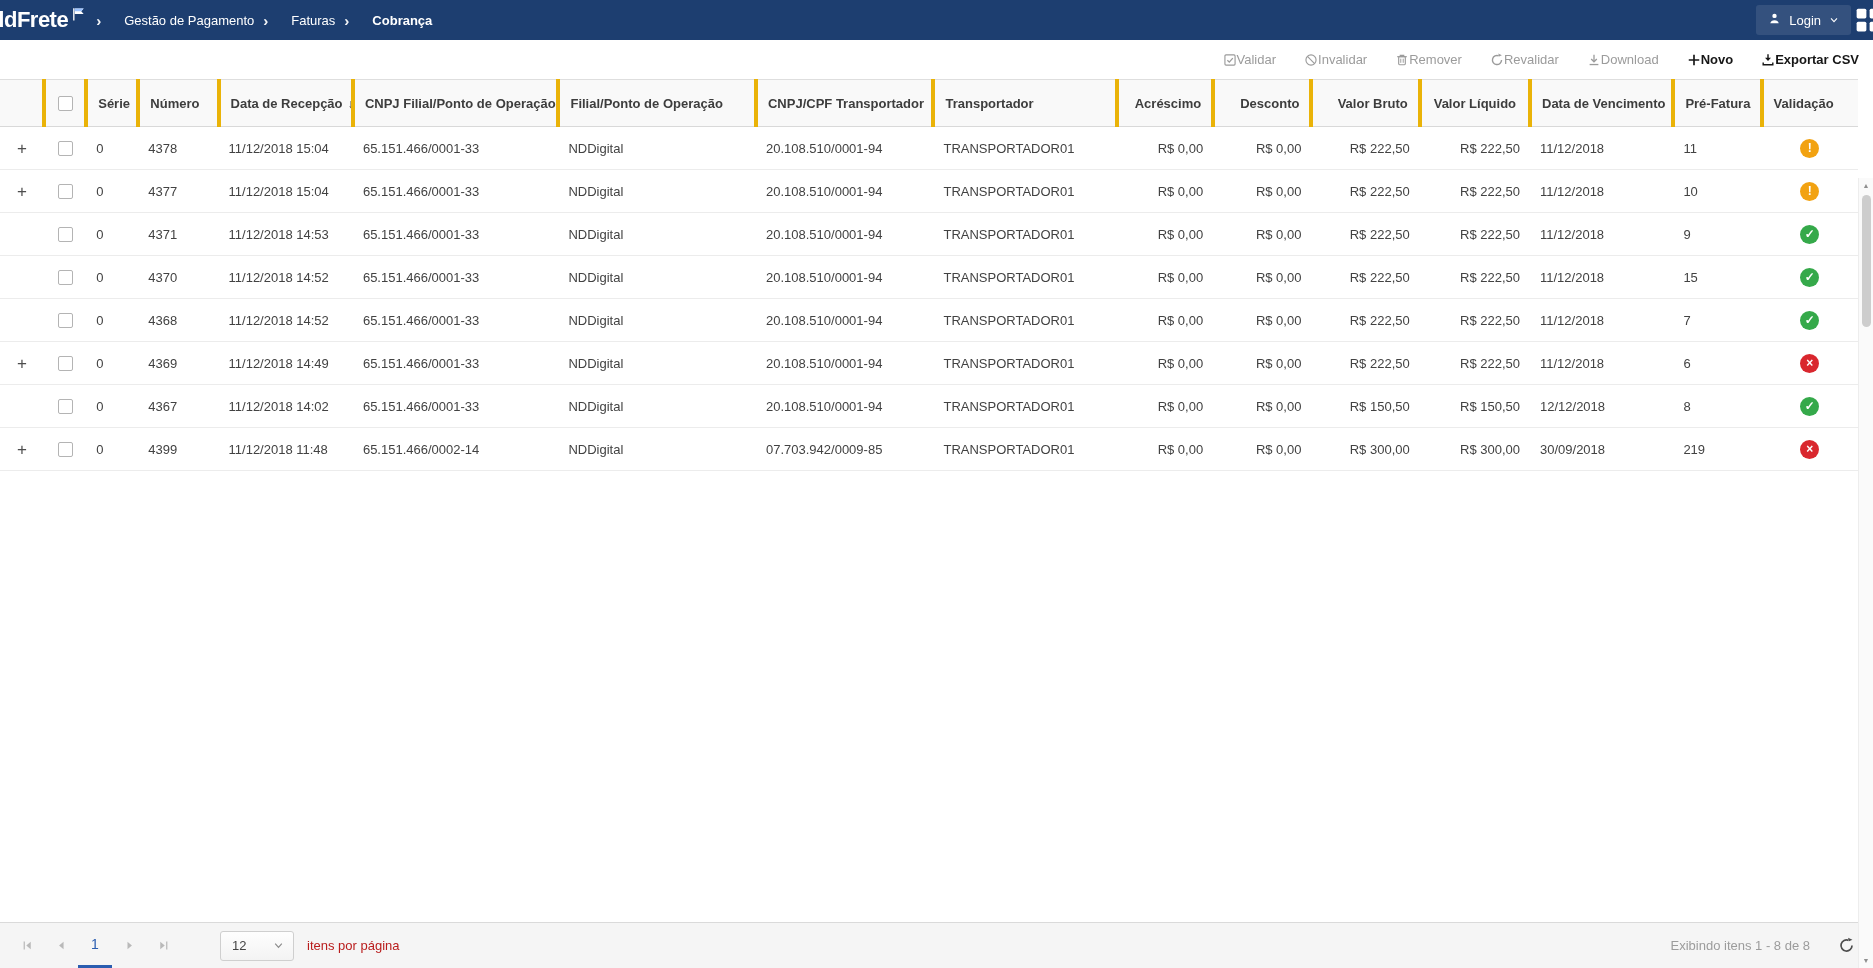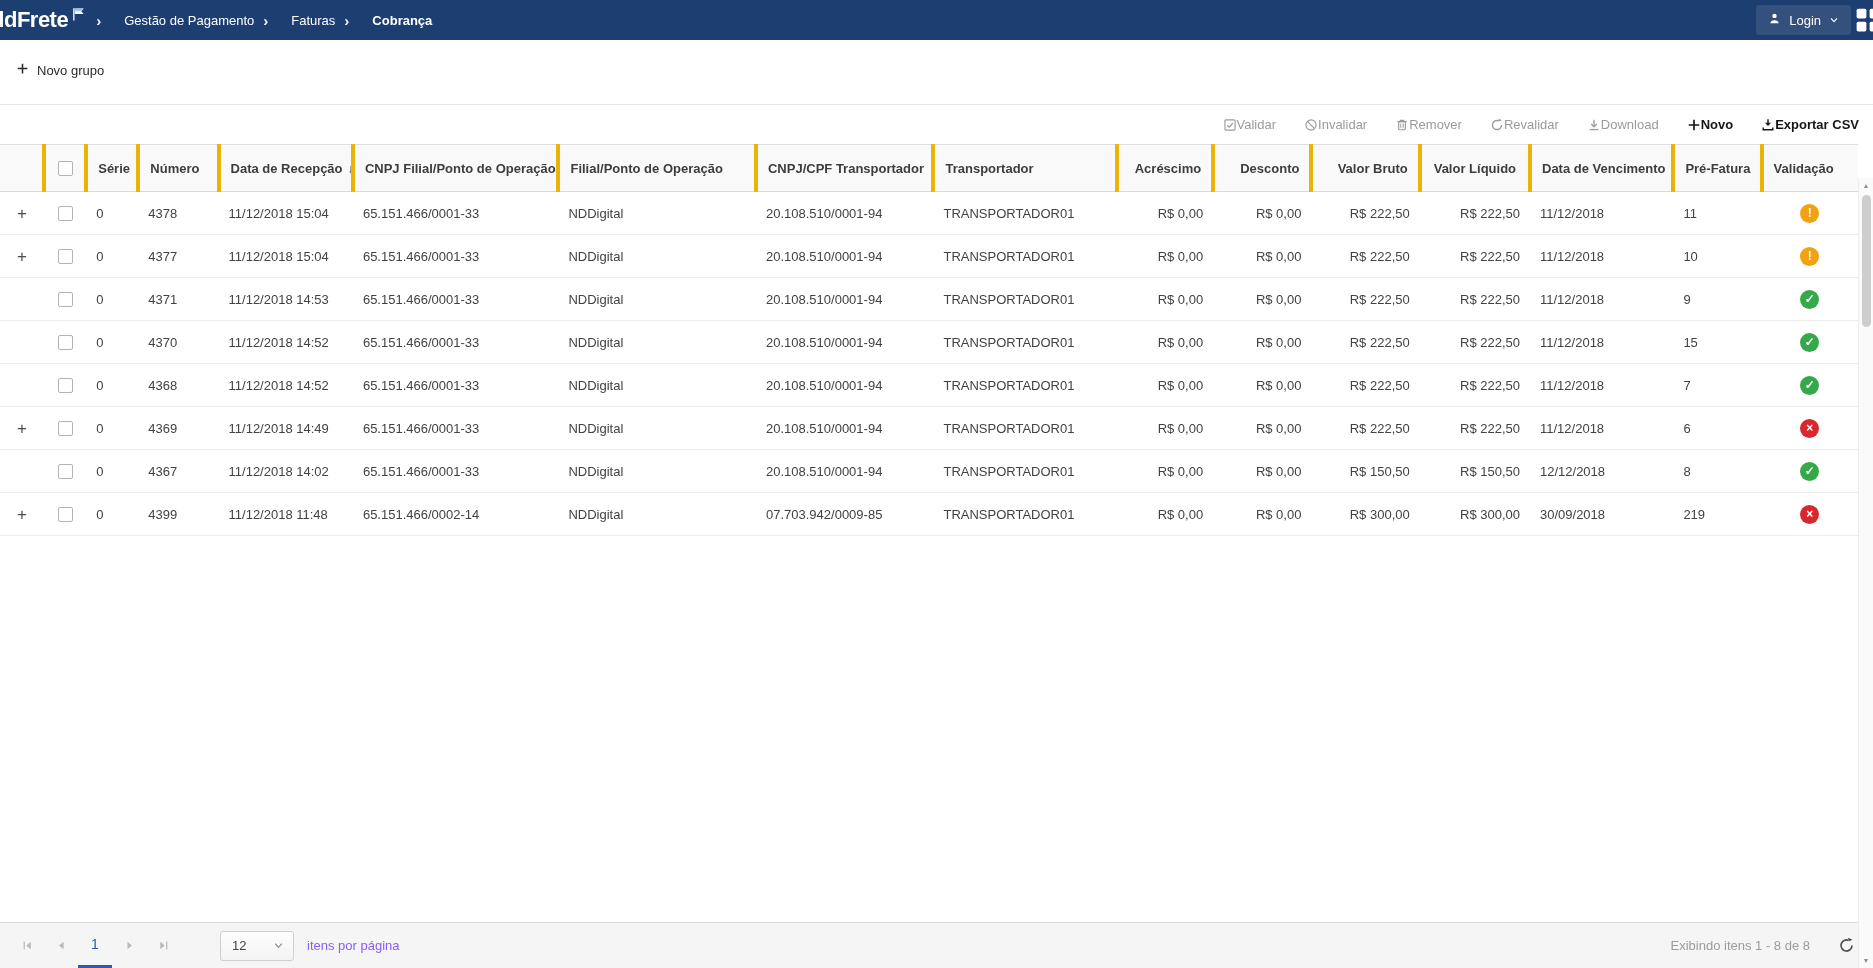--- a/index.html
+++ b/index.html
@@ -114,21 +114,21 @@
     width: 34px; display: flex; align-items: center; justify-content: center;
     color: #2a5db0; font-size: 14px; border-bottom: 3px solid #2a5db0; cursor: pointer;
   }
   .page-size {
     margin-left: 40px; width: 74px; height: 30px; border: 1px solid #cfcfcf; border-radius: 3px;
     background: linear-gradient(#fefefe, #f3f3f3); display: flex; align-items: center;
     padding: 0 9px 0 11px; color: #444; cursor: pointer;
   }
   .page-size .chev { margin-left: auto; color: #8b8b8b; }
   .page-size .chev svg { width: 11px; height: 11px; display: block; }
-  .size-label { margin-left: 13px; color: #8b5cf6; }
+  .size-label { margin-left: 13px; color: #b91c1c; }
   .pager-right { margin-left: auto; display: flex; align-items: center; gap: 28px; }
   .items-info { color: #9c9c9c; }
   .refresh-btn { background: none; border: 0; cursor: pointer; color: #4d4d4d; padding: 0; }
   .refresh-btn svg { width: 17px; height: 17px; display: block; }
 
   
   .scrollbar {
     position: absolute; right: 0; top: 178px; bottom: 0; width: 15px;
     background: #fafafa; border-left: 1px solid #ededed;
     display: flex; flex-direction: column; align-items: center; z-index: 5;
@@ -173,28 +173,20 @@
       <div class="corner-icon" data-name="apps-grid-icon"><svg viewBox="0 0 16 16">
             <rect x="1" y="1" width="6" height="6" rx="1" fill="#fff"></rect>
             <rect x="9" y="1" width="6" height="6" rx="1" fill="#fff"></rect>
             <rect x="1" y="9" width="6" height="6" rx="1" fill="#fff"></rect>
             <rect x="9" y="9" width="6" height="6" rx="1" fill="#fff"></rect>
           </svg></div>
     </div>
   </header>
 
 
-  <div class="filter-panel" data-name="filter-group-panel">
-    <button class="new-group-btn" data-name="new-group-button">
-      <span class="ic" data-name="plus-icon"><svg viewBox="0 0 16 16">
-            <path d="M8 2v12M2 8h12" stroke="currentColor" stroke-width="1.9" fill="none"></path>
-          </svg></span>
-      <span data-name="new-group-label">Novo grupo</span>
-    </button>
-  </div>
 
   <div class="grid-toolbar" data-name="grid-toolbar" id="toolbar">
       <button class="tb-btn disabled" data-name="toolbar-validar-button">
         <span class="ic" data-name="check-square-icon">
           <svg viewBox="0 0 16 16">
             <rect x="2.2" y="2.2" width="11.6" height="11.6" rx="1.2" fill="none" stroke="currentColor" stroke-width="1.3"></rect>
             <path d="M5 8.2l2.2 2.2 4-4.6" fill="none" stroke="currentColor" stroke-width="1.5"></path>
           </svg>
         </span>
         <span data-name="toolbar-button-label">Validar</span>

